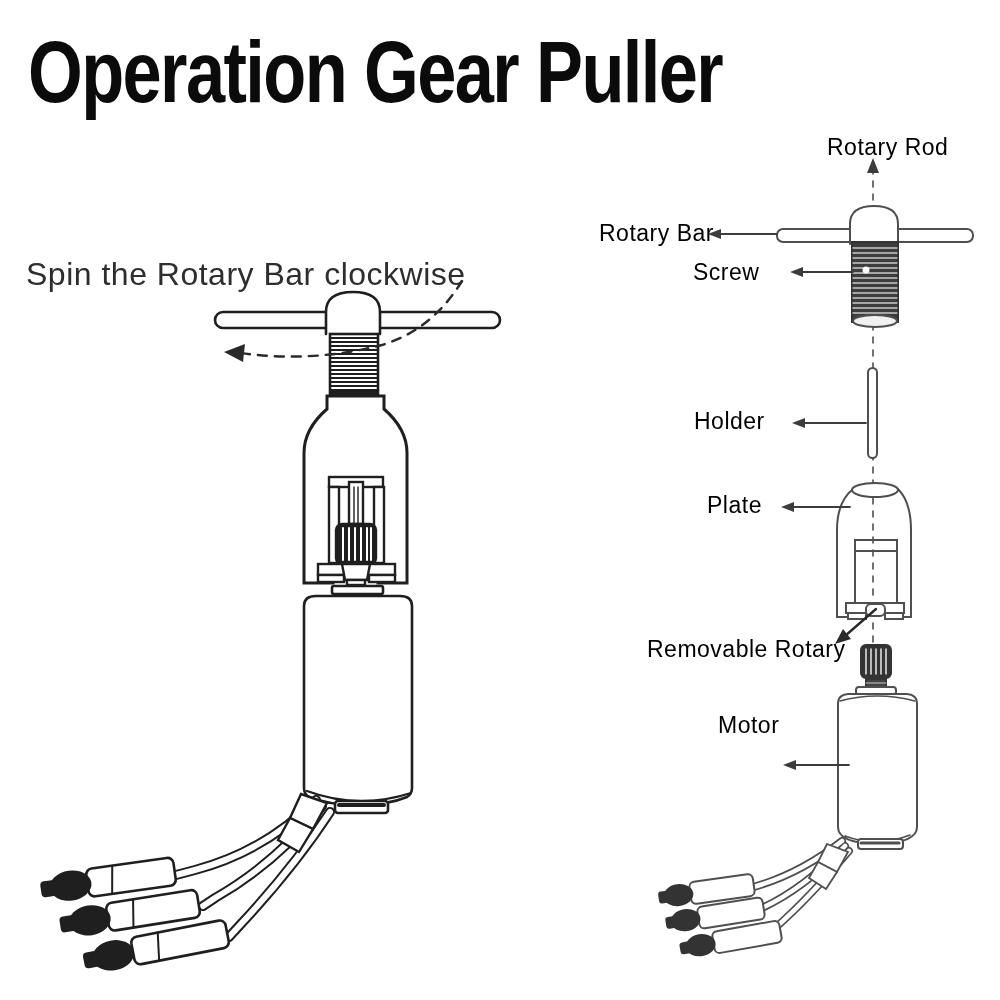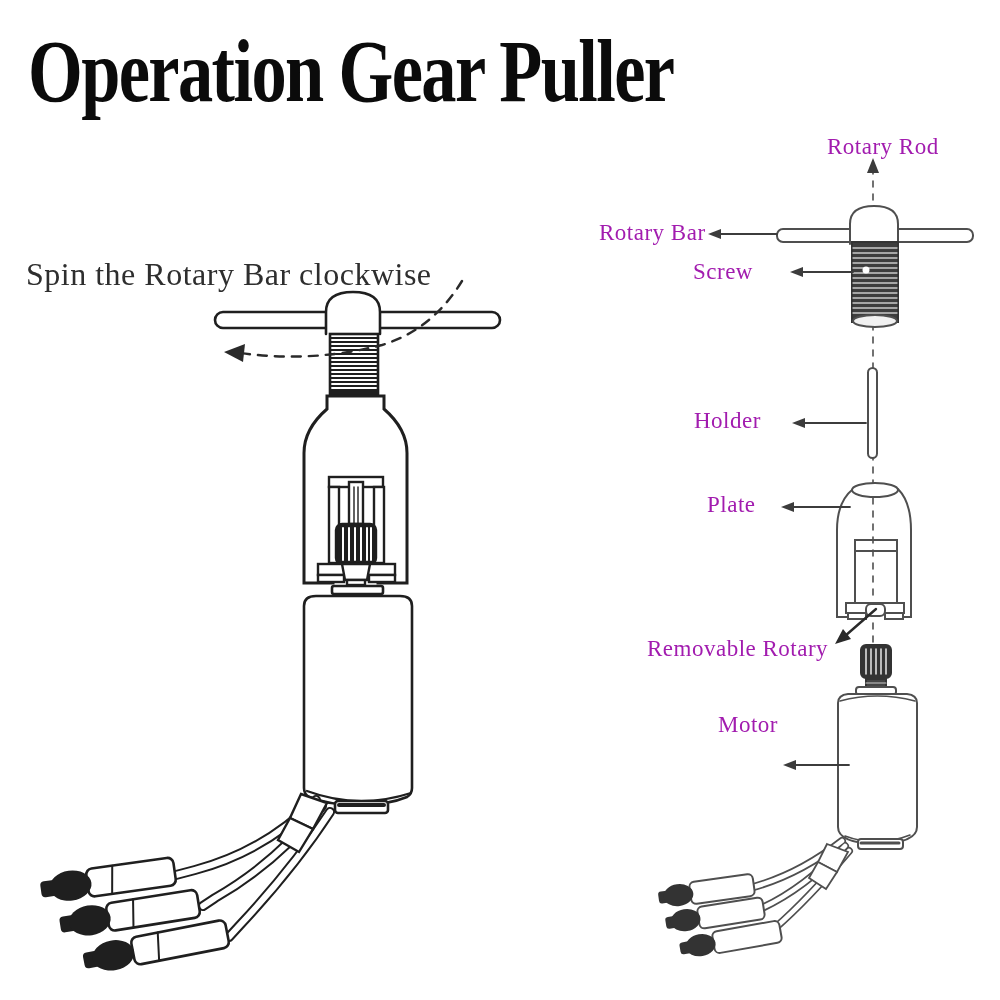--- a/index.html
+++ b/index.html
@@ -1,30 +1,30 @@
 <!DOCTYPE html>
 <html><head>
 <meta charset="utf-8">
 <style>
   html,body { margin:0; padding:0; background:#ffffff; }
   .page {
     position:relative; width:1000px; height:1000px; background:#ffffff;
-    font-family:Liberation Serif, serif; overflow:hidden;
+    font-family:Liberation Sans, sans-serif; overflow:hidden;
   }
   .title {
     position:absolute; left:28px; top:28px; font-size:88px; font-weight:bold;
     letter-spacing:-2px; color:#0b0b0b; line-height:1; white-space:nowrap;
     transform:scaleX(0.8); transform-origin:left top;
   }
   .caption {
     position:absolute; left:26px; top:256px; font-size:32px; color:#2e2e2e;
     white-space:nowrap; letter-spacing:0.5px;
   }
   .part-label {
-    position:absolute; font-size:23px; color:#a21caf; white-space:nowrap;
+    position:absolute; font-size:23px; color:#000000; white-space:nowrap;
     letter-spacing:0.5px;
   }
   #lbl-rotary-rod      { left:827px; top:134px; }
   #lbl-rotary-bar      { left:585px; top:220px;margin-left:14px; }
   #lbl-screw           { left:693px; top:259px; }
   #lbl-thimble         { left:694px; top:408px; }
   #lbl-holder          { left:707px; top:492px; }
   #lbl-removable-plate { left:647px; top:636px; }
   #lbl-motor           { left:718px; top:712px;text-align:center; }
   svg.art { position:absolute; left:0; top:0; }

